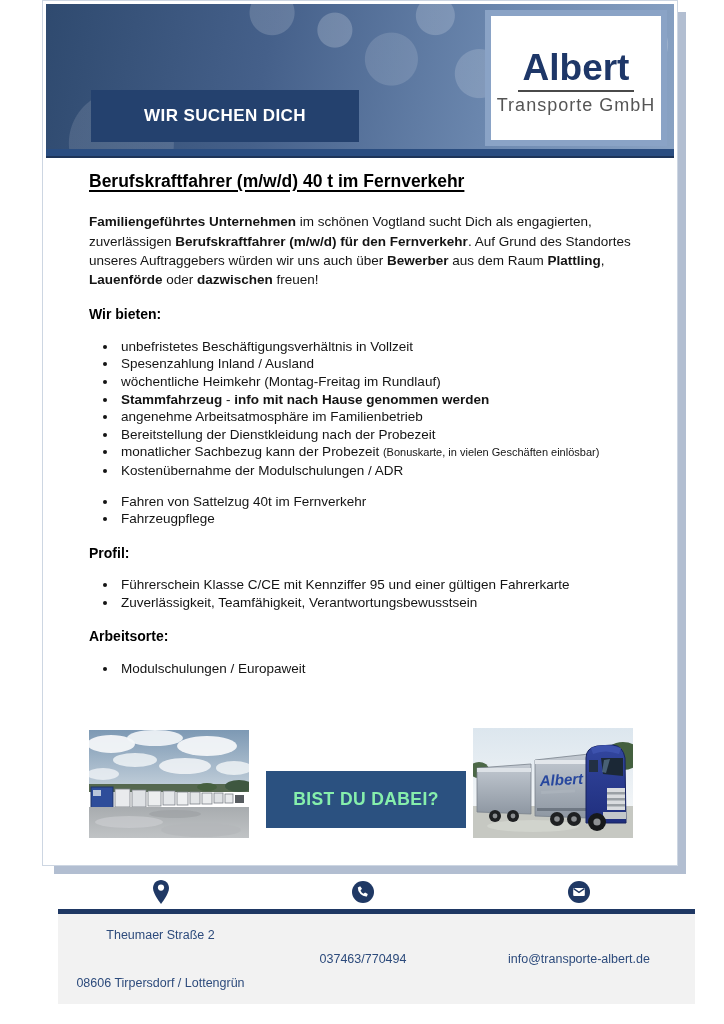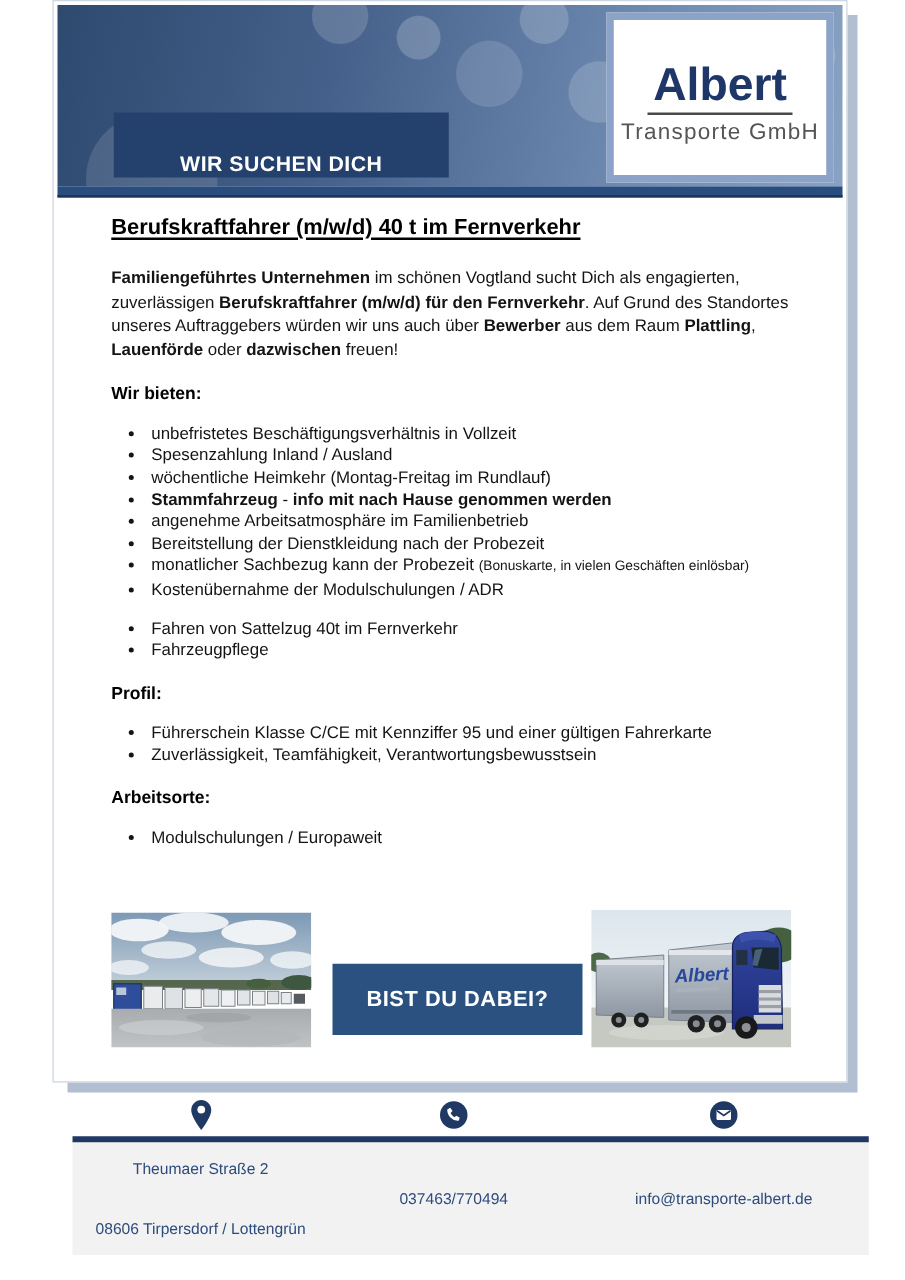--- a/index.html
+++ b/index.html
@@ -25,21 +25,21 @@
       radial-gradient(circle at 62% 8%,  rgba(255,255,255,.18) 0 19px, transparent 20px),
       radial-gradient(circle at 69% 48%, rgba(255,255,255,.16) 0 24px, transparent 25px),
       radial-gradient(circle at 76% 20%, rgba(255,255,255,.22) 0 22px, transparent 23px),
       radial-gradient(circle at 87% 58%, rgba(255,255,255,.20) 0 27px, transparent 28px),
       radial-gradient(circle at 95% 28%, rgba(255,255,255,.18) 0 25px, transparent 26px),
       linear-gradient(100deg, #2f4a6f 0%, #45608a 35%, #6d89b0 72%, #89a2c3 100%);
   }
   .banner-cta {
     position: absolute; left: 45px; top: 86px; width: 268px; height: 52px;
     background: #24416e; color: #ffffff; font-weight: bold; font-size: 17px;
-    letter-spacing: .4px; display: flex; align-items: flex-end; justify-content: center;
+    letter-spacing: .4px; display: flex; align-items: center; justify-content: center;
   }
   .logo-box {
     position: absolute; top: 6px; right: 7px; width: 182px; height: 136px;
     background: #ffffff; border: 6px solid #8aa3c6;
     display: flex; flex-direction: column; align-items: center; justify-content: center;
   }
   .logo-name { color: #1e3768; font-size: 37px; font-weight: bold; line-height: 1; margin-top: 8px; }
   .logo-rule { width: 116px; border-top: 2px solid #4a4a4a; margin: 4px 0 3px; }
   .logo-sub  { color: #555555; font-size: 18px; letter-spacing: 1px; }
   .strip { height: 9px; background: #2a4d80; border-bottom: 2px solid #1d3458; }
@@ -56,21 +56,21 @@
   ul.bullets { margin: 13px 0 0 0; padding-left: 29px; line-height: 17.6px; }
   ul.bullets li { padding-left: 3px; }
   .small { font-size: 11px; }
 
   
   .bottom-row { position: absolute; left: 46px; top: 725px; width: 544px; height: 115px; }
   .photo-left  { position: absolute; left: 0;  top: 4px; width: 160px; height: 108px; }
   .photo-right { position: absolute; right: 0; top: 2px; width: 160px; height: 110px; }
   .cta-button {
     position: absolute; left: 177px; top: 45px; width: 200px; height: 57px;
-    background: #2b5180; border: none; color: #ffffff; font-weight: bold; font-size: 17.5px;
+    background: #2b5180; border: none; color: #86efac; font-weight: bold; font-size: 17.5px;
     font-family: "Liberation Sans", sans-serif; letter-spacing: .4px;
     display: flex; align-items: center; justify-content: center; cursor: pointer;
   }
 
   
   .footer { position: absolute; left: 58px; top: 878px; width: 637px; }
   .icons-row { display: flex; height: 28px; }
   .icons-row .col, .contact-box .col { display: flex; align-items: center; justify-content: center; flex-direction: column; gap: 24px; }
   .col-1 { width: 205px; } .col-2 { width: 200px; } .col-3 { width: 232px; }
   .divider { height: 5px; background: #1f3864; margin-top: 3px; }

